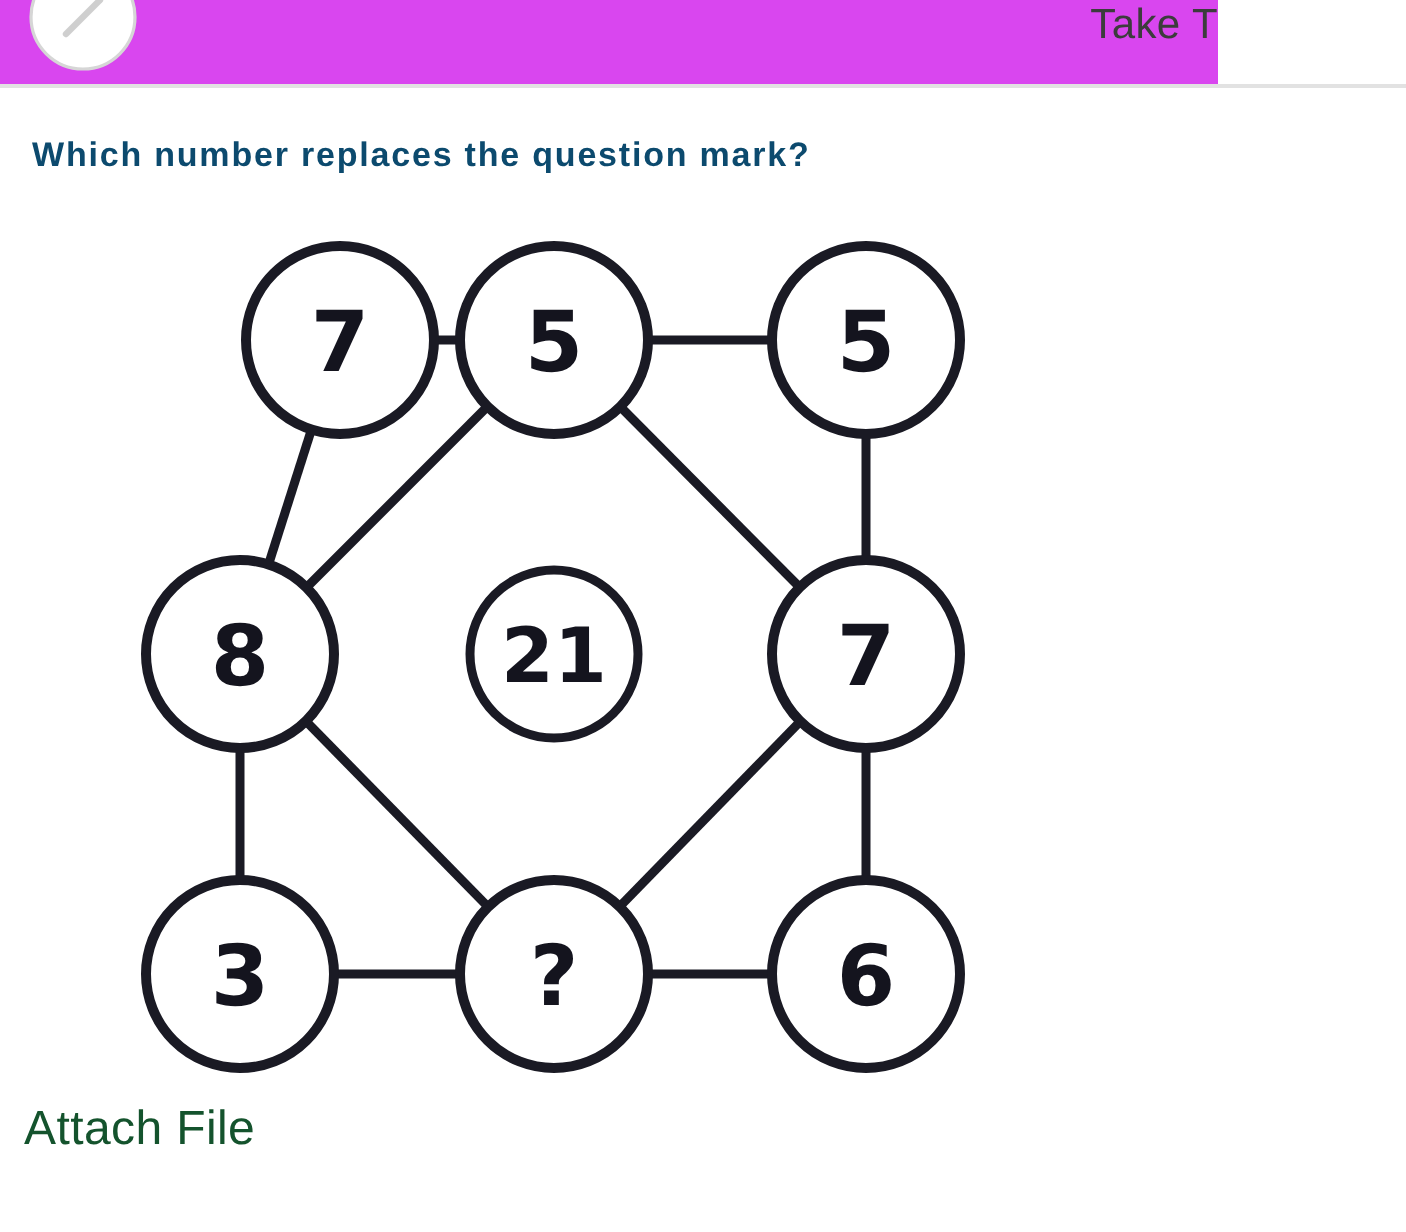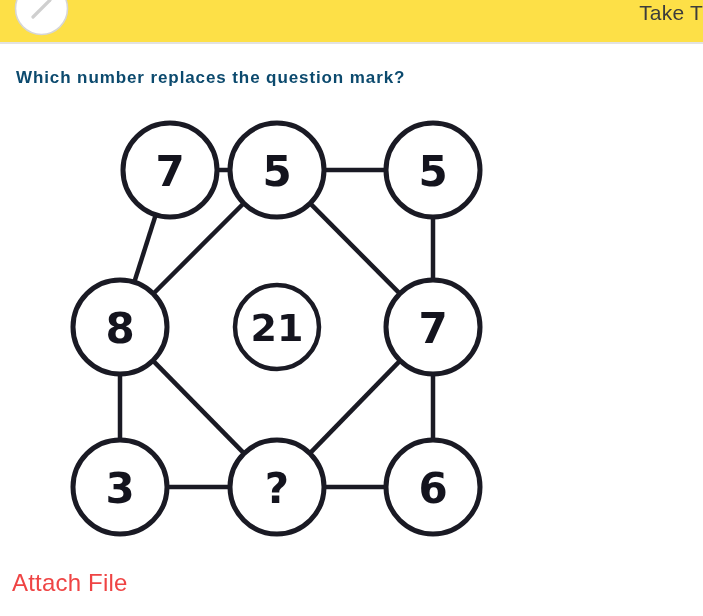--- a/index.html
+++ b/index.html
@@ -13,23 +13,23 @@
     position: relative;
     overflow: hidden;
     font-family: "Liberation Sans", sans-serif;
     -webkit-font-smoothing: antialiased;
   }
 
   
   #top-bar {
     position: absolute;
     left: 0; top: 0;
-    width: 703px;
+    width: 609px;
     height: 43px;
-    background: #fde047;
+    background: #d946ef;
   }
   #edit-icon-wrap {
     position: absolute;
     left: 13px;
     top: -20px;
     width: 57px;
     height: 57px;
   }
   #edit-icon-wrap svg { display: block; }
 
@@ -105,23 +105,23 @@
     font-weight: bold;
     font-size: 38px;
     text-anchor: middle;
     dominant-baseline: central;
   }
 
   
   #attach-file {
     position: absolute;
     left: 12px;
-    top: 569px;
+    top: 551px;
     font-size: 24px;
-    color: #ef4444;
+    color: #14532d;
     letter-spacing: 0.2px;
     white-space: nowrap;
   }
 </style>
 </head>
 <body>
 
 <div id="top-bar">
 
   <div id="edit-icon-wrap">

